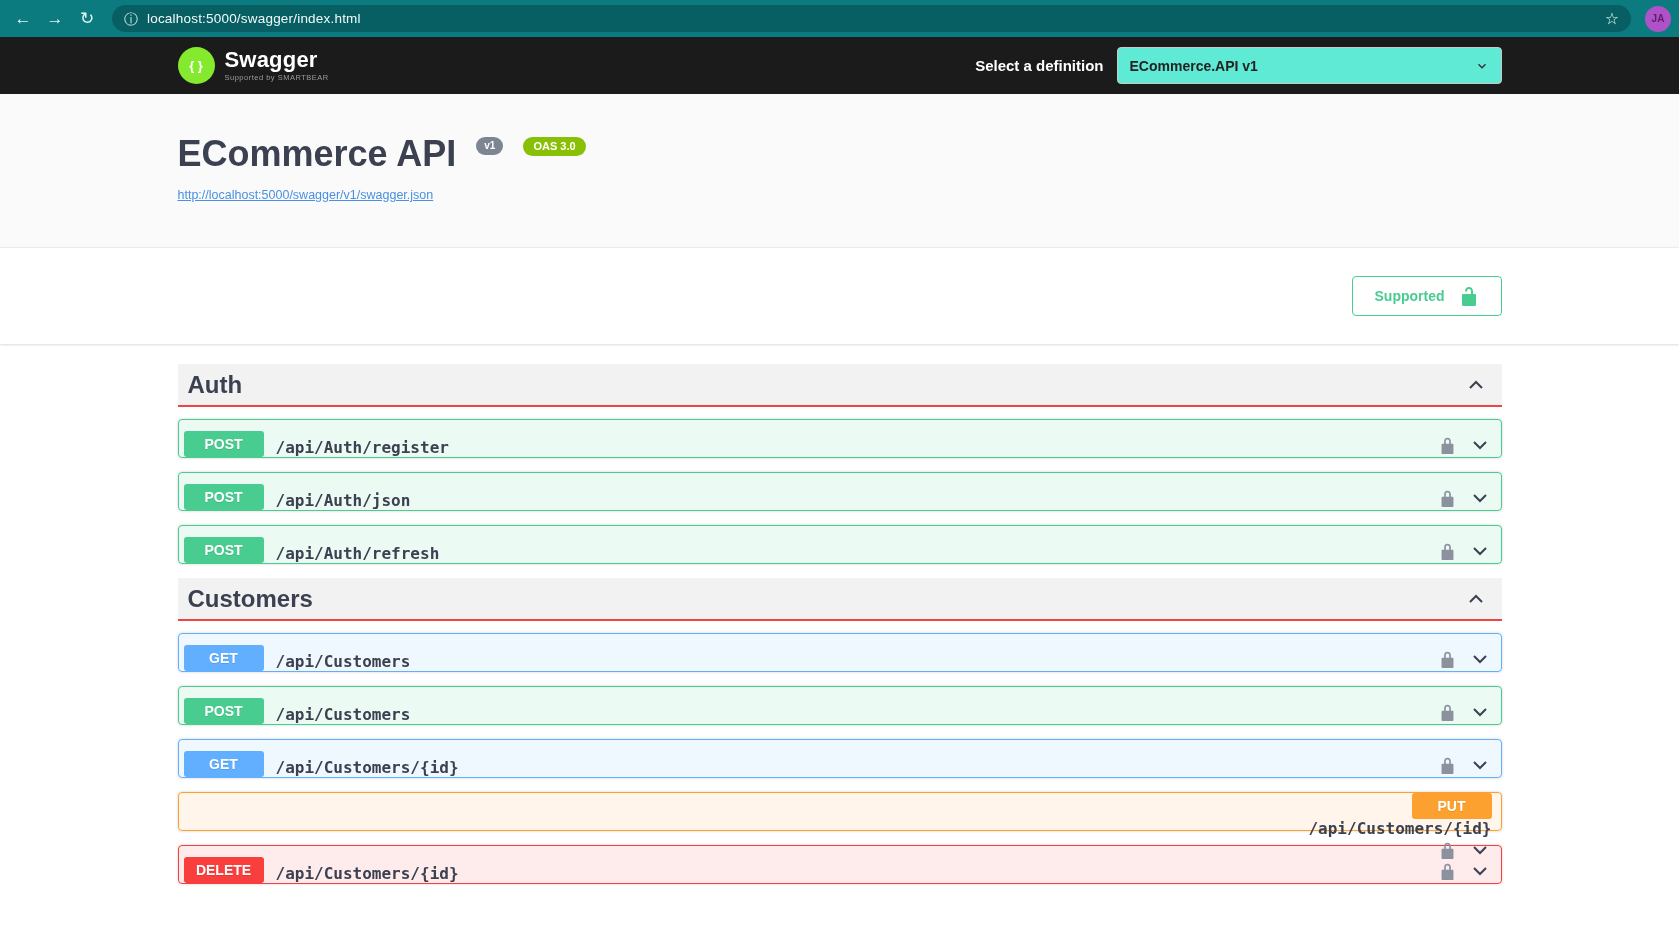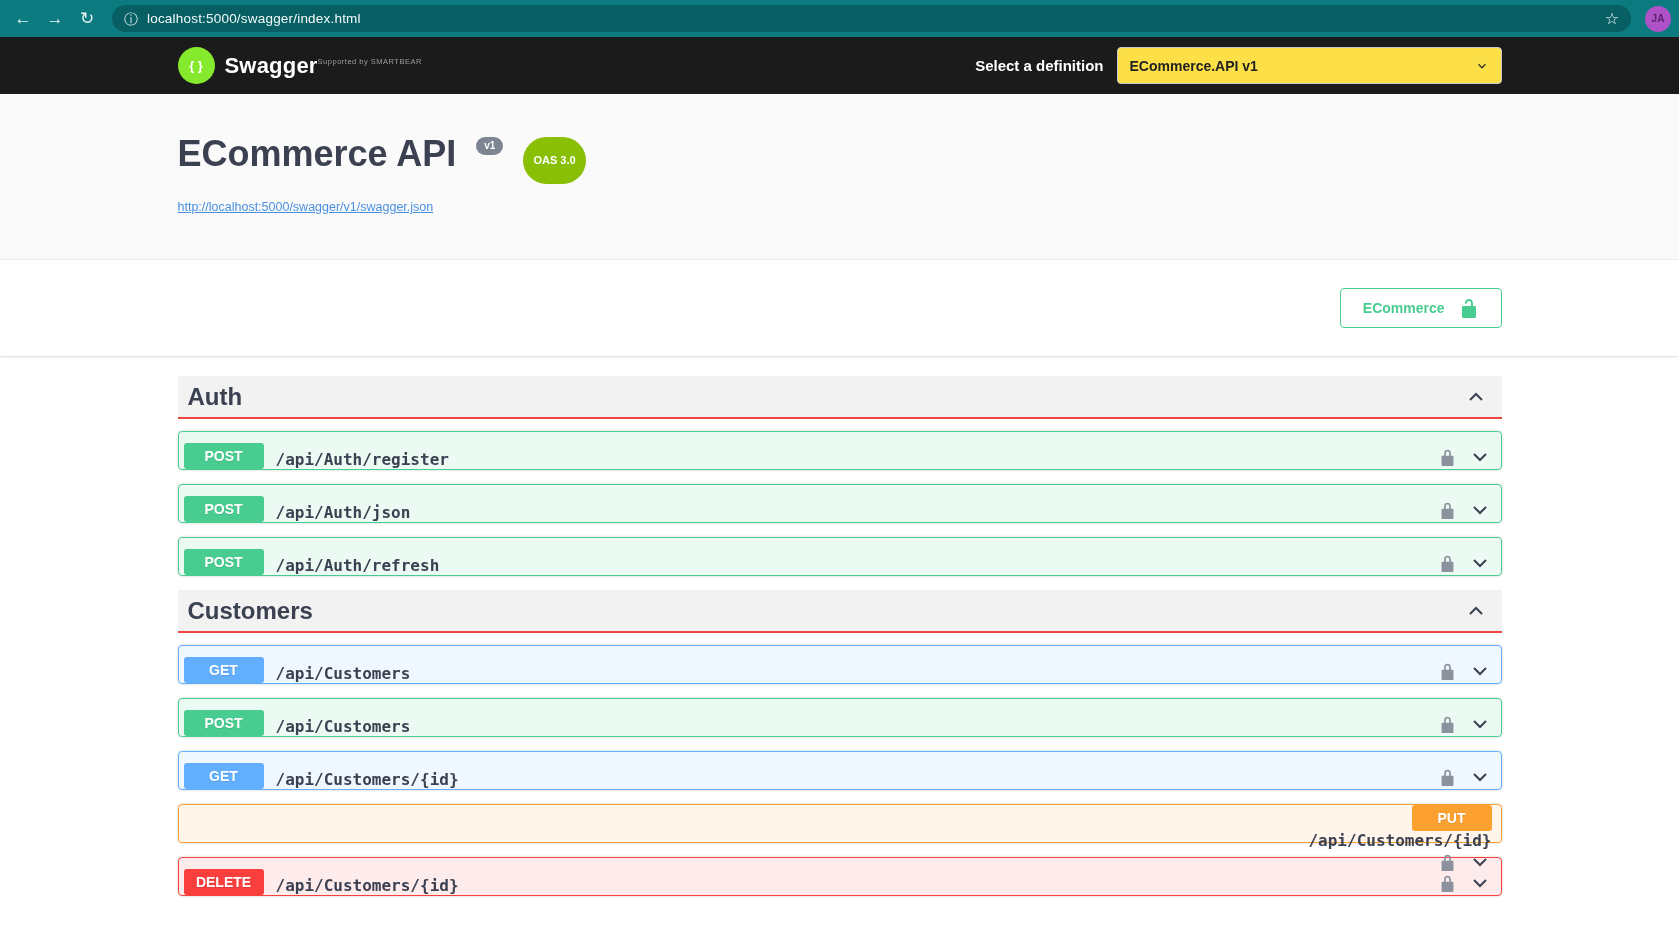--- a/index.html
+++ b/index.html
@@ -43,41 +43,41 @@
   .topbar-inner {
     max-width: 1324px; margin: 0 auto;
     display: flex; align-items: center; justify-content: space-between;
   }
   .brand { display: flex; align-items: center; gap: 10px; text-decoration: none; cursor: pointer; }
   .logo-circle {
     width: 37px; height: 37px; border-radius: 50%; background: #85ea2d;
     color: #ffffff; font-weight: 700; font-size: 13px;
     display: flex; align-items: center; justify-content: center;
   }
-  .brand-text { display: flex; flex-direction: row; line-height: 1; }
+  .brand-text { display: flex; flex-direction: column; line-height: 1; }
   .brand-name { color: #ffffff; font-size: 22px; font-weight: 700; letter-spacing: .2px; }
   .brand-sub { color: #9b9b9b; font-size: 7.5px; margin-top: 3px; letter-spacing: .5px; }
   .definition { display: flex; align-items: center; gap: 13px; }
   .def-label { color: #ffffff; font-weight: 700; font-size: 15px; }
   .def-select {
-    width: 385px; height: 37px; background: #fde047; border: 1px solid #c9c9c9;
+    width: 385px; height: 37px; background: #5eead4; border: 1px solid #c9c9c9;
     border-radius: 4px; display: flex; align-items: center; justify-content: space-between;
     padding: 0 12px; font-size: 14px; font-weight: 600; color: #222; cursor: pointer;
   }
 
   
   .info-section { background: #fafafa; padding: 42px 0 44px; }
   .title-row { display: flex; align-items: flex-start; gap: 20px; }
   .api-title { margin: 0; font-size: 36px; font-weight: 700; color: #3b4151; line-height: 1; }
   .badge {
     color: #fff; font-weight: 700; border-radius: 45px; margin-top: 1px;
     display: inline-block; line-height: 1;
   }
   .badge-version { background: #7d8492; font-size: 10px; padding: 4px 8px; }
-  .badge-oas { background: #89bf04; font-size: 11px; padding: 18px 10px; }
+  .badge-oas { background: #89bf04; font-size: 11px; padding: 4px 10px; }
   .spec-link {
     display: inline-block; margin-top: 16px; color: #4990e2;
     font-size: 12.5px; text-decoration: underline; cursor: pointer;
   }
 
   
   .scheme-container {
     background: #ffffff; border-top: 1px solid #ececec;
     box-shadow: 0 1px 2px 0 rgba(0,0,0,.15);
     padding: 28px 0;
@@ -168,21 +168,21 @@
       <span class="badge badge-version">v1</span>
       <span class="badge badge-oas">OAS 3.0</span>
     </div>
     <a class="spec-link">http://localhost:5000/swagger/v1/swagger.json</a>
   </div>
 </section>
 
 <section class="scheme-container">
   <div class="wrapper auth-row">
     <button class="authorize-btn">
-      <span>ECommerce</span>
+      <span>Supported</span>
       <svg width="20" height="20" viewBox="0 0 20 20" fill="#49cc90">
           <path d="M15.8 8H14V5.6C14 2.7 12.7 1 10 1S6 2.7 6 5.6h2c0-1.9.6-2.6 2-2.6s2 .7 2 2.6V8H4.2C3.5 8 3 8.5 3 9.2v9.6c0 .7.5 1.2 1.2 1.2h11.6c.7 0 1.2-.5 1.2-1.2V9.2c0-.7-.5-1.2-1.2-1.2z"></path>
         </svg>
     </button>
   </div>
 </section>
 
 <main class="operations wrapper" id="operations">
   <section class="tag-section">
     <div class="tag-header">

